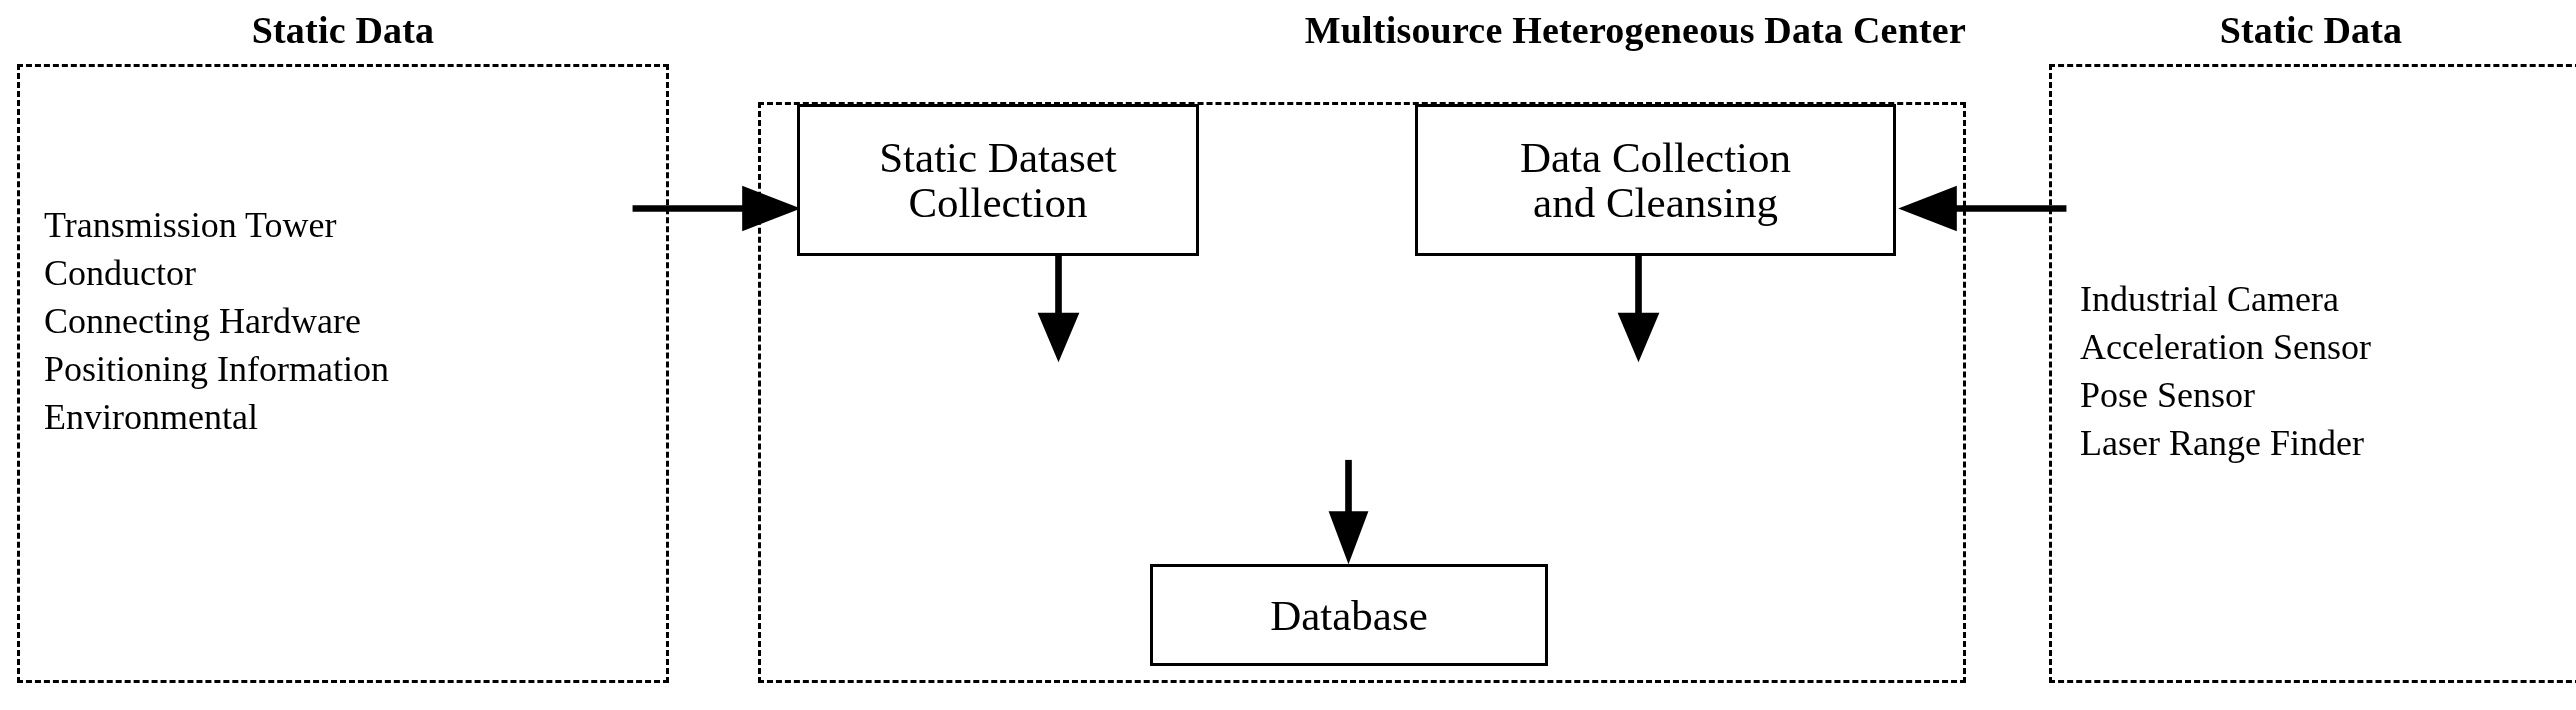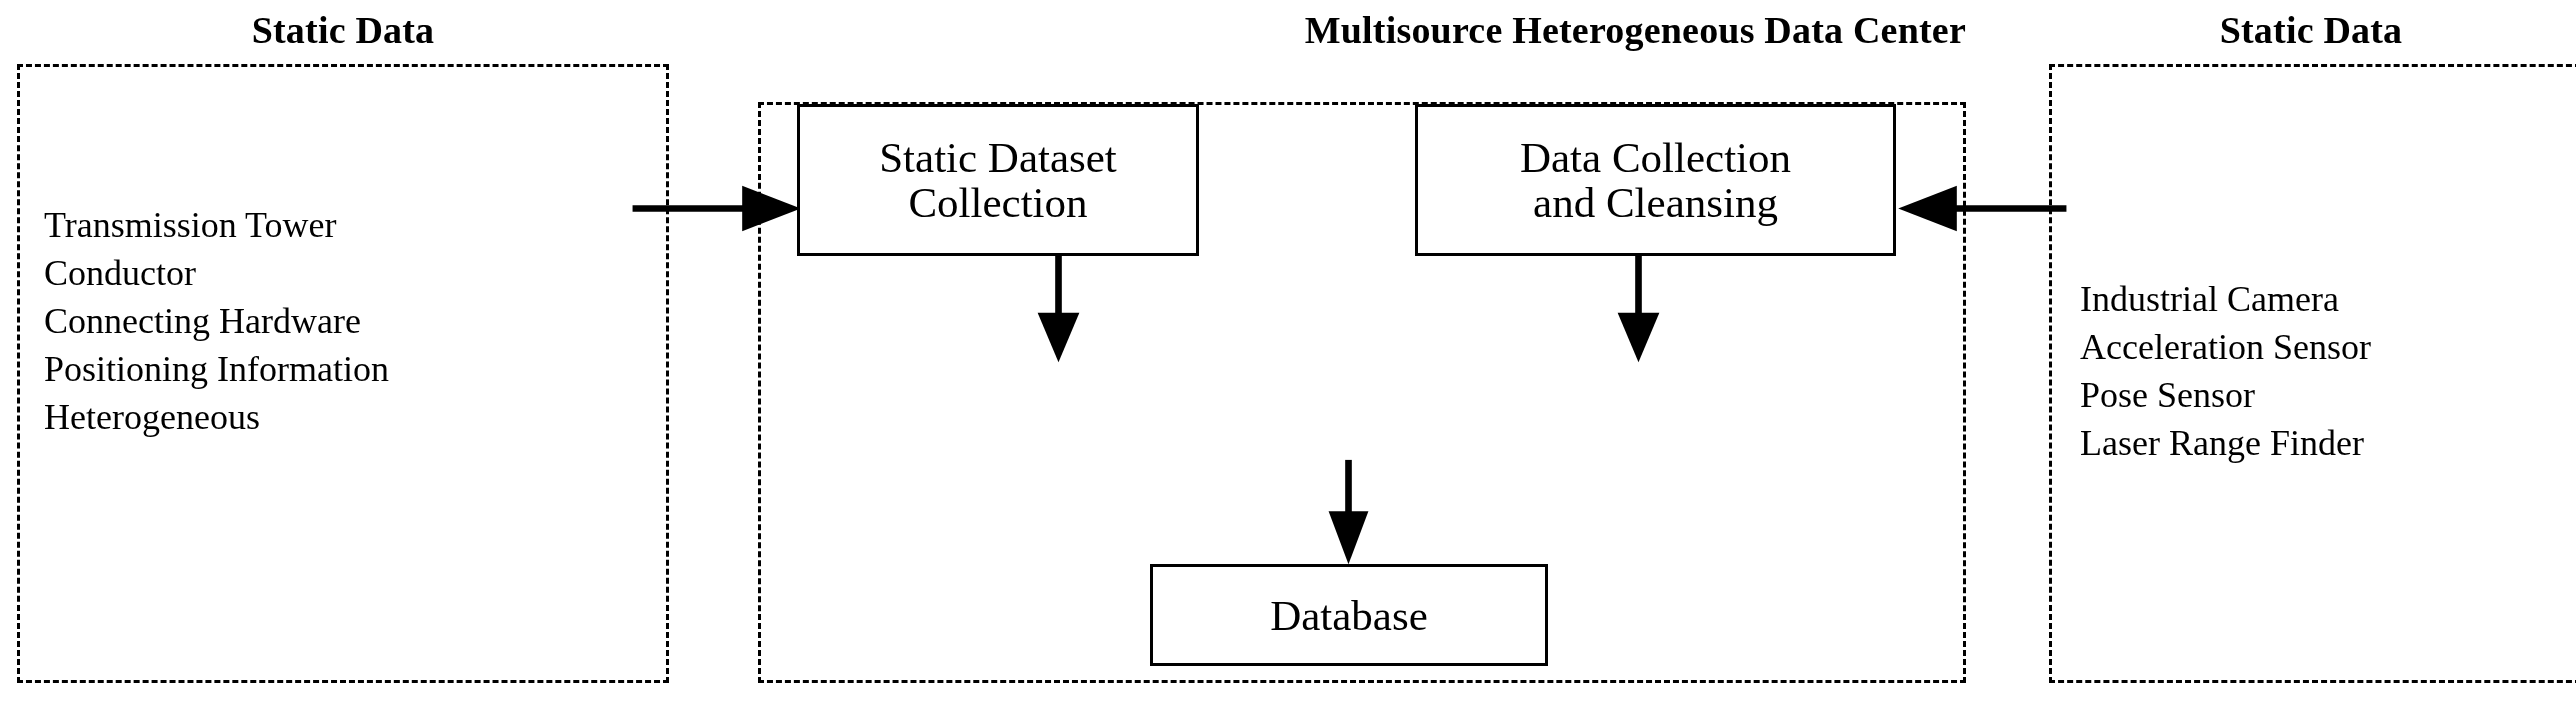--- a/index.html
+++ b/index.html
@@ -90,21 +90,21 @@
   <div class="section-title" style="left:2046px; top:7.6px; width:530px;">Static Data</div>
 
   <div class="dashed-group" style="left:17px; top:64px; width:652px; height:619px;">
   </div>
 
   <div class="item-list" style="left:44px; top:201px; width:616px;">
     <span class="list-item">Transmission Tower</span>
     <span class="list-item">Conductor</span>
     <span class="list-item">Connecting Hardware</span>
     <span class="list-item">Positioning Information</span>
-    <span class="list-item">Heterogeneous</span>
+    <span class="list-item">Environmental</span>
   </div>
 
   <div class="dashed-group" style="left:758px; top:102px; width:1208px; height:581px;">
   </div>
 
   <div class="proc-box" style="left:797px; top:104px; width:402px; height:152px;">
     <span class="box-label">Static Dataset
 Collection</span>
   </div>
 

